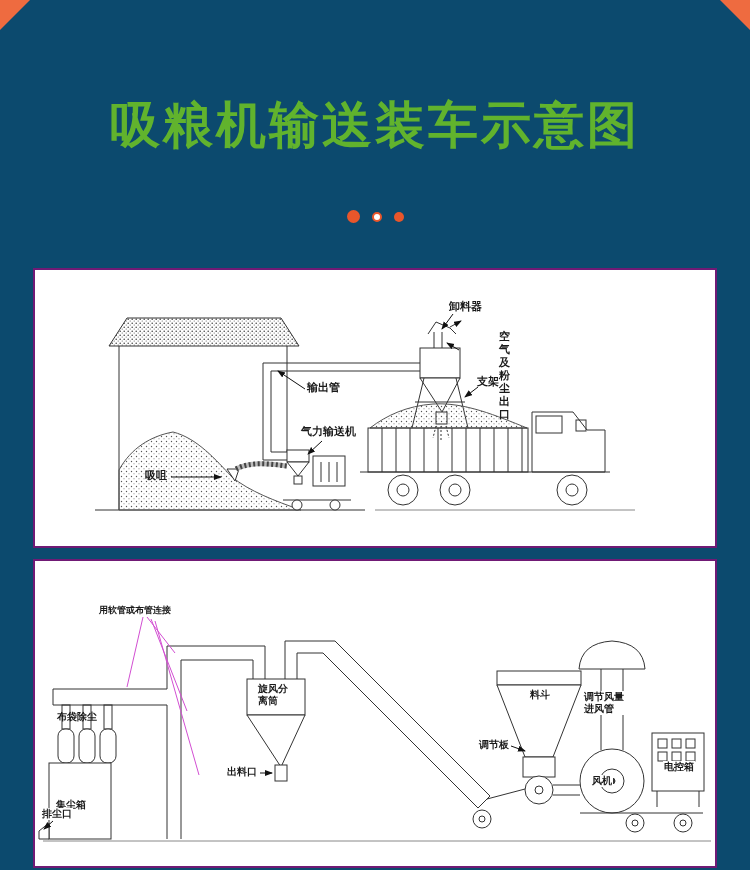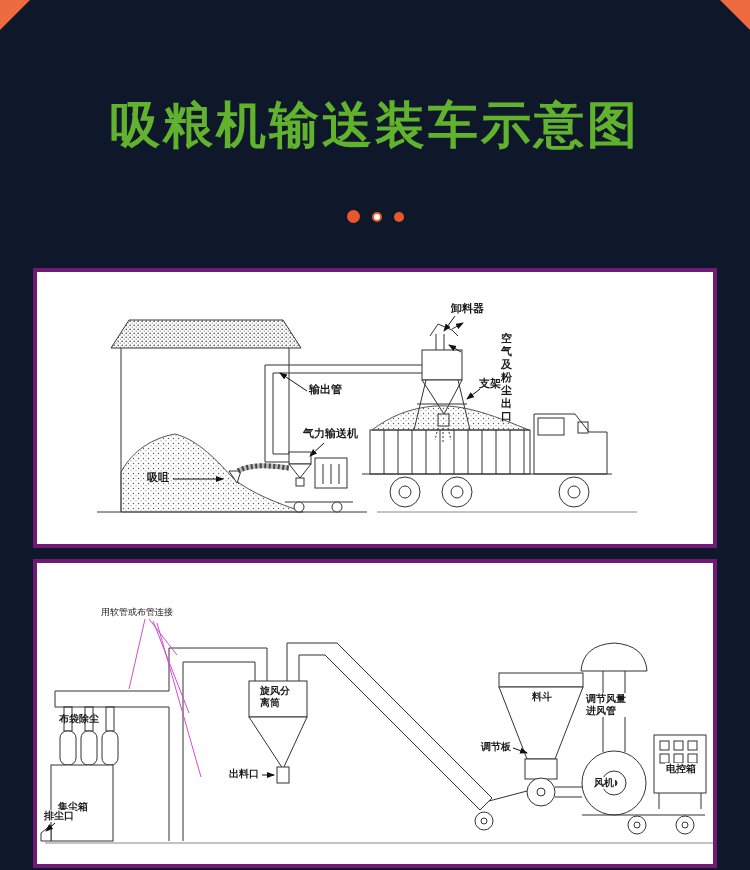--- a/index.html
+++ b/index.html
@@ -1,44 +1,44 @@
 <!DOCTYPE html>
 <html><head>
 <meta charset="utf-8">
 <style>
   * { margin:0; padding:0; box-sizing:border-box; }
   html,body { background:#fff; }
   body { font-family:"DejaVu Sans","Liberation Sans",sans-serif; }
-  .page { position:relative; width:750px; height:870px; background:#0f172a; overflow:hidden; margin:0 auto; }
+  .page { position:relative; width:750px; height:870px; background:#0c4a6e; overflow:hidden; margin:0 auto; }
 
   .corner { position:absolute; top:0; width:0; height:0; }
   .corner-tl { left:0;  border-top:30px solid #ee6b40; border-right:30px solid transparent; }
   .corner-tr { right:0; border-top:30px solid #ee6b40; border-left:30px solid transparent; }
 
   .title { position:absolute; top:92px; left:0; width:100%; text-align:center;
            font-size:50px; font-weight:bold; color:#61b32d; letter-spacing:3px; }
 
   .dots { position:absolute; top:210px; left:0; width:100%;
           display:flex; justify-content:center; align-items:center; gap:12px; }
   .dot { border-radius:50%; display:inline-block; cursor:pointer; }
   .dot-1 { width:13px; height:13px; background:#e8562b; }
   .dot-2 { width:10px; height:10px; border:2px solid #e8562b; background:#fff; }
   .dot-3 { width:10px; height:10px; background:#e8562b; }
 
-  .panel { position:absolute; left:33px; width:684px; border:4px solid #701a75; background:#fff; }
+  .panel { position:absolute; left:33px; width:684px; border:2px solid #701a75; background:#fff; }
   .panel-1 { top:268px; height:280px; }
   .panel-2 { top:559px; height:309px; }
   .panel svg { position:absolute; left:0; top:0; }
 
   .lbl { position:absolute; font-size:11px; font-weight:bold; color:#1a1a1a;
          line-height:1.18; white-space:nowrap; }
   .panel-2 .lbl { font-size:10px; }
   .lbl.wrap { white-space:normal;padding-left:40px; }
   .lbl.bg { background:#fff; padding:0 1px; }
-  .lbl.tiny { font-size:9px; font-weight:normal;text-align:right; }
+  .lbl.tiny { font-size:9px; font-weight:bold;text-align:right; }
 </style>
 </head>
 <body>
 
 <div class="page">
 
   <div class="corner corner-tl"></div>
   <div class="corner corner-tr"></div>
 
   <h1 class="title">吸粮机输送装车示意图</h1>

